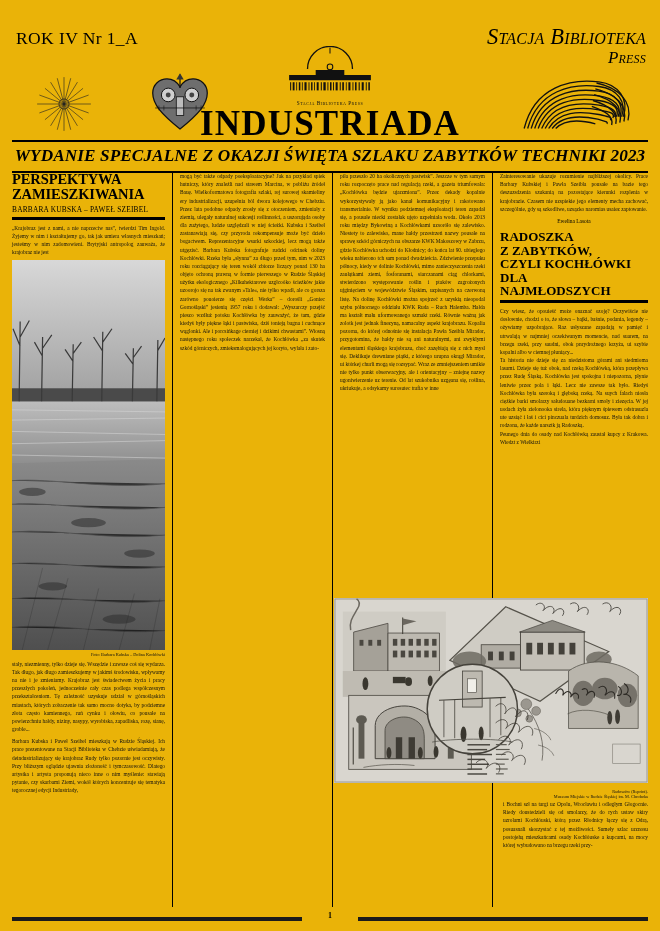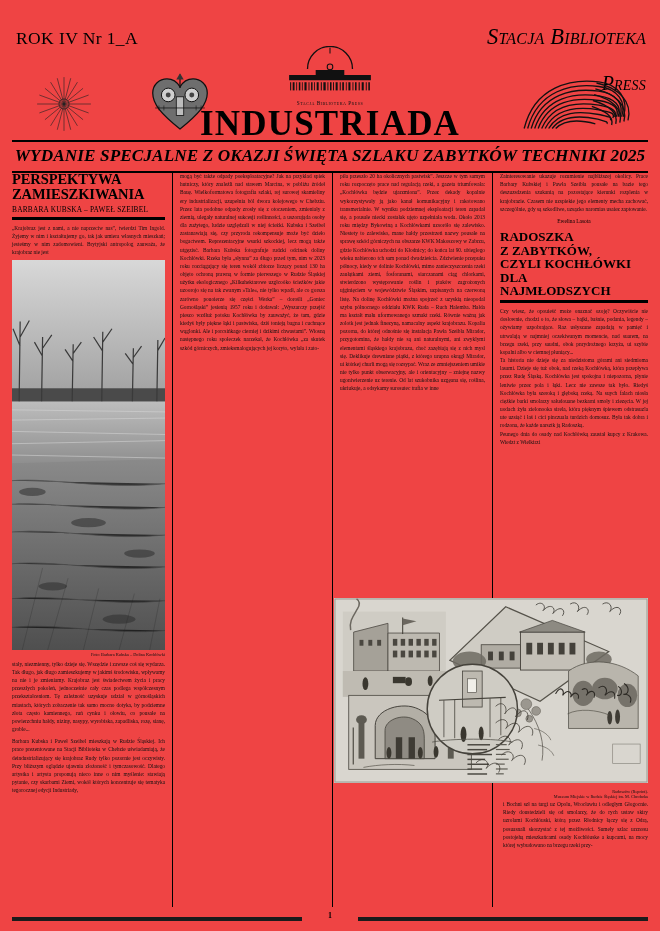--- a/index.html
+++ b/index.html
@@ -14,21 +14,21 @@
     font-family: "Liberation Serif", serif;
     color: #000;
     position: relative;
   }
   .page {
     width: 660px;
     height: 931px;
     box-sizing: border-box;
     padding: 0;
     position: relative;
-    background: #ef4444;
+    background: #eab308;
   }
 
   
   .masthead {
     position: relative;
     height: 140px;
     padding: 26px 12px 0 12px;
     box-sizing: border-box;
   }
   .mh-left {
@@ -52,21 +52,21 @@
     font-style: italic;
   }
   .mh-right .l1, .mh-right .l2 {
     font-family: "Liberation Serif", serif;
     font-size: 22px;
     letter-spacing: 0.2px;
     font-variant: small-caps;
     text-transform: capitalize;
   }
   .mh-right .l1 { font-size: 22.5px; }
-  .mh-right .l2 { font-size: 20px; margin-top: 24px; }
+  .mh-right .l2 { font-size: 17px; }
 
   
   .sunburst {
     position: absolute;
     left: 36px;
     top: 76px;
     width: 56px;
     height: 56px;
   }
   
@@ -354,21 +354,21 @@
           <path d="M128 22 C162 30 184 50 177 78"></path>
           <path d="M126 32 C156 40 176 56 170 80"></path>
           <path d="M124 42 C150 50 168 62 163 82"></path>
           <path d="M122 52 C144 60 160 68 156 84"></path>
         </g>
       </svg>
     </div>
   </div>
 
   <div class="rule-thick"></div>
-  <div class="special-bar">WYDANIE SPECJALNE Z OKAZJI ŚWIĘTA SZLAKU ZABYTKÓW TECHNIKI 2025</div>
+  <div class="special-bar">WYDANIE SPECJALNE Z OKAZJI ŚWIĘTA SZLAKU ZABYTKÓW TECHNIKI 2023</div>
   <div class="rule-thick"></div>
 
   <div class="content">
 
     <div class="col col-1">
       <div class="headline">
         <div>PERSPEKTYWA</div>
         <div>ZAMIESZKIWANIA</div>
       </div>
       <div class="byline">BARBARA KUBSKA – PAWEŁ SZEIBEL</div>

